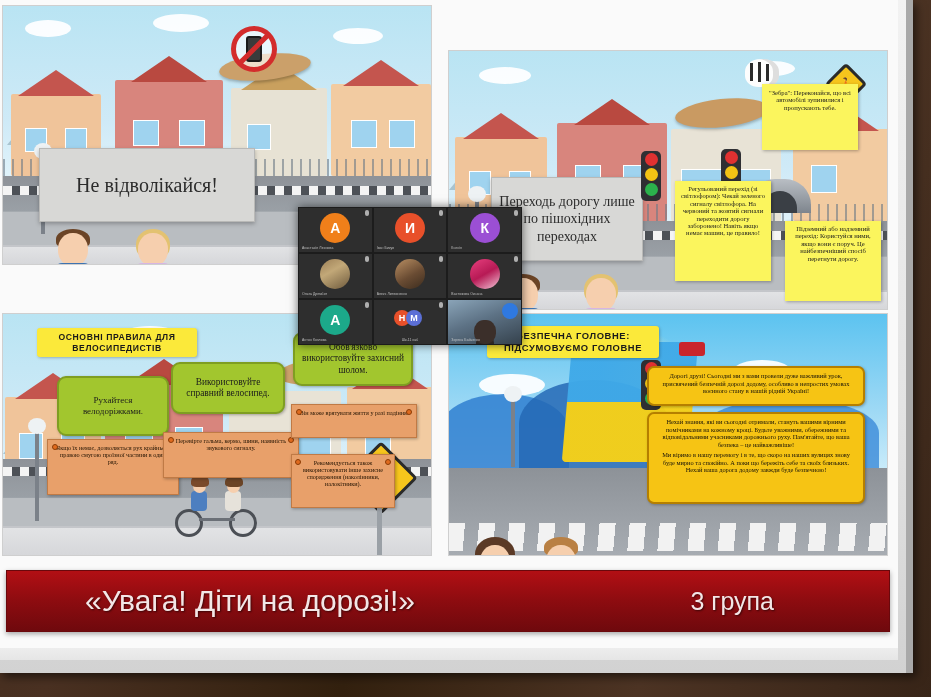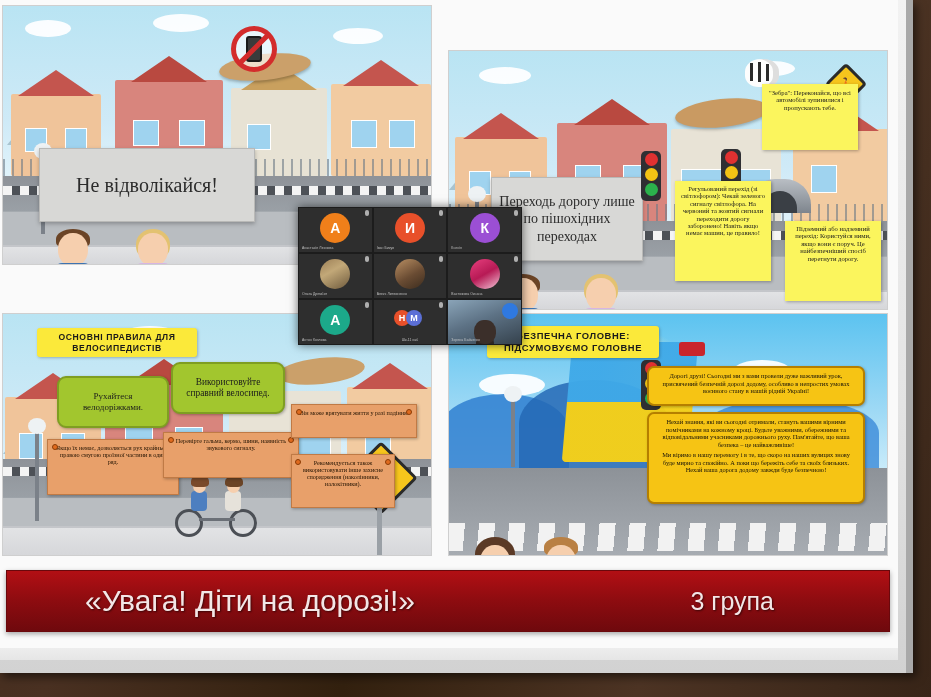--- a/index.html
+++ b/index.html
@@ -390,34 +390,35 @@
           <div style="position:absolute;left:54px;bottom:50px;width:18px;height:11px;background:#6b4426;border-radius:50% 50% 30% 30%"></div>
         </div>
 
         <div class="diamond-sign" style="left:352px;top:138px;width:52px;height:52px">
           <div class="inner" style="font-size:26px;color:#111">⬆</div>
         </div>
         <div style="position:absolute;left:374px;top:190px;width:5px;height:52px;background:#9aa0a6"></div>
 
         <div class="headline" style="left:34px;top:14px;width:160px;font-size:8.6px">ОСНОВНІ ПРАВИЛА ДЛЯ ВЕЛОСИПЕДИСТІВ</div>
 
-        <div class="green-box" style="left:54px;top:62px;width:112px;height:52px;font-size:9px">Рухайтеся велодоріжками.</div>
+        <div class="green-box" style="left:54px;top:62px;width:112px;height:60px;font-size:9px">Рухайтеся велодоріжками.</div>
         <div class="orange-box" style="left:44px;top:125px;width:132px;height:56px;font-size:6.2px">
           <span class="pin" style="left:4px;top:4px"></span>
           <span class="pin" style="right:4px;top:4px"></span>
           <span>Якщо їх немає, дозволяється рух крайньою правою смугою проїзної частини в один ряд.</span>
         </div>
 
         <div class="green-box" style="left:168px;top:48px;width:114px;height:52px;font-size:9.4px">Використовуйте справний велосипед.</div>
         <div class="orange-box" style="left:160px;top:118px;width:136px;height:46px;font-size:6.2px">
           <span class="pin" style="left:4px;top:4px"></span>
           <span class="pin" style="right:4px;top:4px"></span>
           <span>Перевірте гальма, кермо, шини, наявність звукового сигналу.</span>
         </div>
 
+        <div class="green-box" style="left:290px;top:18px;width:120px;height:54px;font-size:9.4px">Обов'язково використовуйте захисний шолом.</div>
         <div class="orange-box" style="left:288px;top:90px;width:126px;height:34px;font-size:6.2px">
           <span class="pin" style="left:4px;top:4px"></span>
           <span class="pin" style="right:4px;top:4px"></span>
           <span>Він може врятувати життя у разі падіння.</span>
         </div>
         <div class="orange-box" style="left:288px;top:140px;width:104px;height:54px;font-size:6.2px">
           <span class="pin" style="left:3px;top:4px"></span>
           <span class="pin" style="right:3px;top:4px"></span>
           <span>Рекомендується також використовувати інше захисне спорядження (наколінники, налокітники).</span>
         </div>

